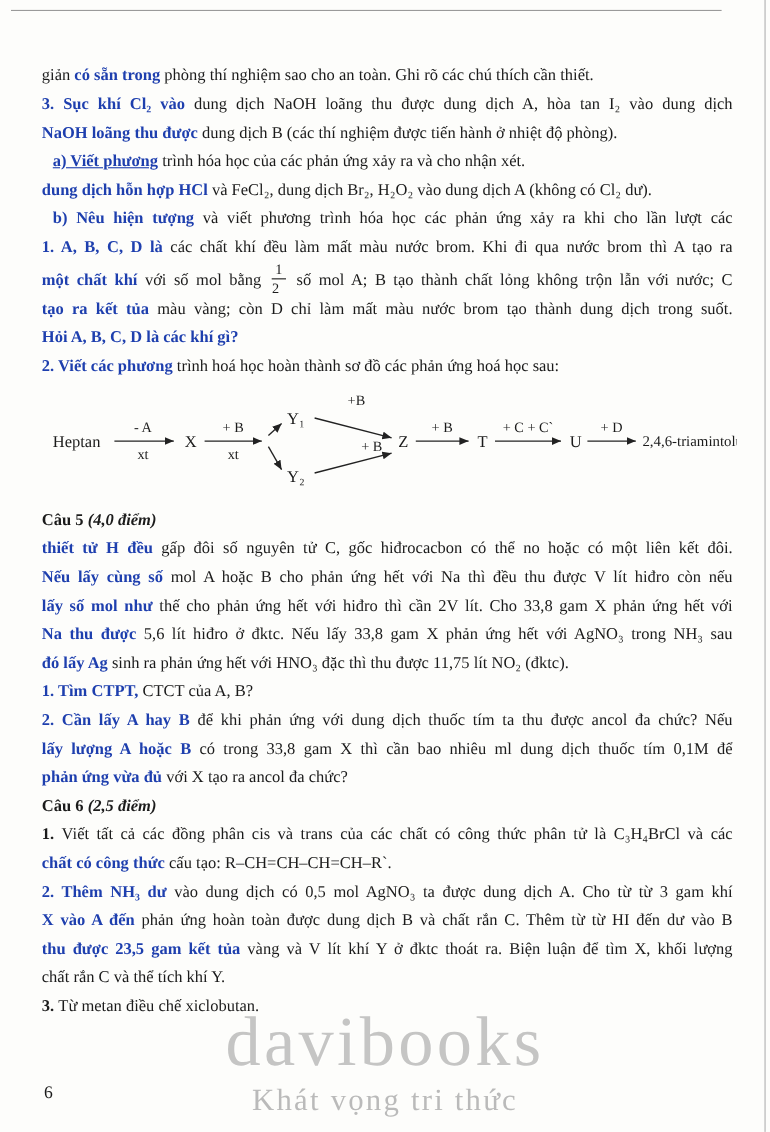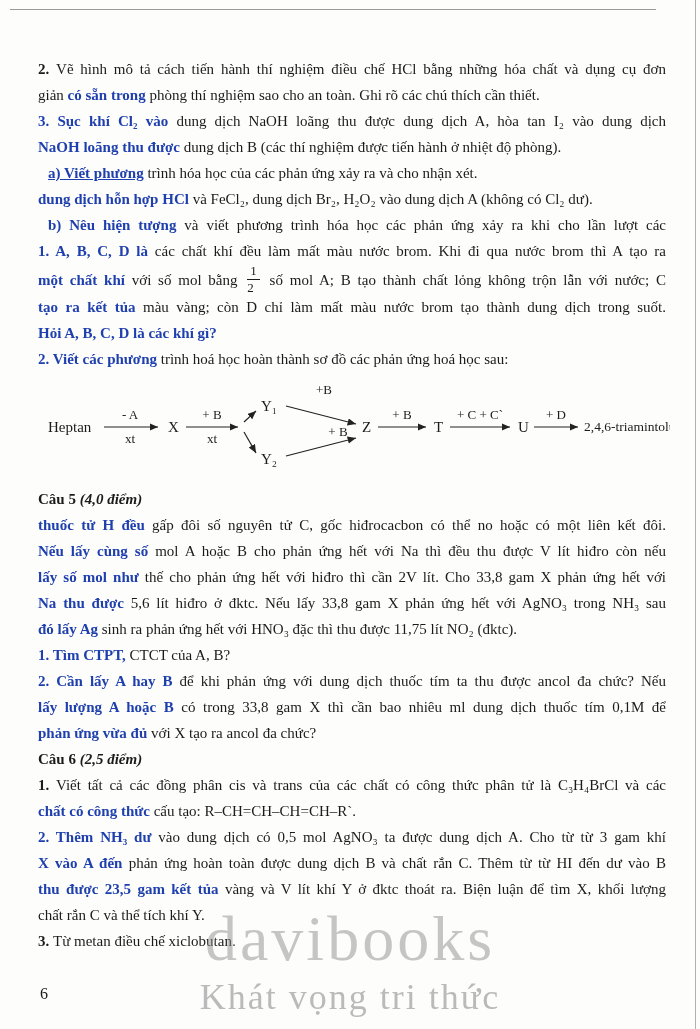--- a/index.html
+++ b/index.html
@@ -41,33 +41,32 @@
     position:absolute;left:0;right:0;bottom:14px;text-align:center;
     pointer-events:none;z-index:5;
   }
   .wm-title{
     font-size:64px;letter-spacing:3px;color:#8f8f8f;opacity:.5;
     line-height:1;margin-bottom:8px;
     text-shadow:1px 1px 0 #ffffff;
     text-align:center;
   }
   .wm-sub{
-    font-size:36px;letter-spacing:2px;color:#8f8f8f;opacity:.6;line-height:1;
+    font-size:28px;letter-spacing:2px;color:#8f8f8f;opacity:.6;line-height:1;
   }
 </style>
 </head>
 <body>
 
 <div class="page">
   <div class="artifact top-line"></div>
   <div class="artifact right-line"></div>
 
   <div class="content">
     <div id="flow-a">
-        <div class="tl full"><span class="b ">2. </span><span class="">Vẽ hình mô tả cách tiến hành thí nghiệm điều chế HCl bằng những hóa chất và dụng cụ đơn</span></div>
         <div class="tl"><span class="">giản </span><span class="b blue ">có sẵn trong</span><span class=""> phòng thí nghiệm sao cho an toàn. Ghi rõ các chú thích cần thiết.</span></div>
         <div class="tl full"><span class="b blue ">3. Sục khí Cl₂ vào</span><span class=""> dung dịch NaOH loãng thu được dung dịch A, hòa tan I₂ vào dung dịch</span></div>
         <div class="tl"><span class="b blue ">NaOH loãng thu được</span><span class=""> dung dịch B (các thí nghiệm được tiến hành ở nhiệt độ phòng).</span></div>
         <div class="tl" style="text-indent: 10px;"><span class="b blue u ">a) Viết phương</span><span class=""> trình hóa học của các phản ứng xảy ra và cho nhận xét.</span></div>
         <div class="tl"><span class="b blue ">dung dịch hỗn hợp HCl</span><span class=""> và FeCl₂, dung dịch Br₂, H₂O₂ vào dung dịch A (không có Cl₂ dư).</span></div>
         <div class="tl full" style="text-indent: 10px;"><span class="b blue ">b) Nêu hiện tượng</span><span class=""> và viết phương trình hóa học các phản ứng xảy ra khi cho lần lượt các</span></div>
         <div class="tl full"><span class="b blue ">1. A, B, C, D là</span><span class=""> các chất khí đều làm mất màu nước brom. Khi đi qua nước brom thì A tạo ra</span></div>
         <div class="tl full"><span class="b blue ">một chất khí</span><span class=""> với số mol bằng </span><span class="frac"><span class="fnum">1</span><span class="fden">2</span></span><span class=""> số mol A; B tạo thành chất lỏng không trộn lẫn với nước; C</span></div>
         <div class="tl full"><span class="b blue ">tạo ra kết tủa</span><span class=""> màu vàng; còn D chỉ làm mất màu nước brom tạo thành dung dịch trong suốt.</span></div>
         <div class="tl"><span class="b blue ">Hỏi A, B, C, D là các khí gì?</span></div>
@@ -114,21 +113,21 @@
         <text class="node" x="478" y="52">U</text>
         <line x1="494" y1="47" x2="538" y2="47" marker-end="url(#ah)"></line>
         <text class="lab" x="516" y="39" text-anchor="middle">+ D</text>
 
         <text class="lab" x="544" y="51" style="font-size:13.5px">2,4,6-triamintoluen</text>
       </svg>
     </div>
 
     <div id="flow-b">
         <div class="tl"><span class="b ">Câu 5 </span><span class="b i ">(4,0 điểm)</span></div>
-        <div class="tl full"><span class="b blue ">thuốc tử H đều</span><span class=""> gấp đôi số nguyên tử C, gốc hiđrocacbon có thể no hoặc có một liên kết đôi.</span></div>
+        <div class="tl full"><span class="b blue ">thiết tử H đều</span><span class=""> gấp đôi số nguyên tử C, gốc hiđrocacbon có thể no hoặc có một liên kết đôi.</span></div>
         <div class="tl full"><span class="b blue ">Nếu lấy cùng số</span><span class=""> mol A hoặc B cho phản ứng hết với Na thì đều thu được V lít hiđro còn nếu</span></div>
         <div class="tl full"><span class="b blue ">lấy số mol như</span><span class=""> thế cho phản ứng hết với hiđro thì cần 2V lít. Cho 33,8 gam X phản ứng hết với</span></div>
         <div class="tl full"><span class="b blue ">Na thu được</span><span class=""> 5,6 lít hiđro ở đktc. Nếu lấy 33,8 gam X phản ứng hết với AgNO₃ trong NH₃ sau</span></div>
         <div class="tl"><span class="b blue ">đó lấy Ag</span><span class=""> sinh ra phản ứng hết với HNO₃ đặc thì thu được 11,75 lít NO₂ (đktc).</span></div>
         <div class="tl"><span class="b blue ">1. Tìm CTPT,</span><span class=""> CTCT của A, B?</span></div>
         <div class="tl full"><span class="b blue ">2. Cần lấy A hay B</span><span class=""> để khi phản ứng với dung dịch thuốc tím ta thu được ancol đa chức? Nếu</span></div>
         <div class="tl full"><span class="b blue ">lấy lượng A hoặc B</span><span class=""> có trong 33,8 gam X thì cần bao nhiêu ml dung dịch thuốc tím 0,1M để</span></div>
         <div class="tl"><span class="b blue ">phản ứng vừa đủ</span><span class=""> với X tạo ra ancol đa chức?</span></div>
         <div class="tl"><span class="b ">Câu 6 </span><span class="b i ">(2,5 điểm)</span></div>
         <div class="tl full"><span class="b ">1. </span><span class="">Viết tất cả các đồng phân cis và trans của các chất có công thức phân tử là C₃H₄BrCl và các</span></div>

